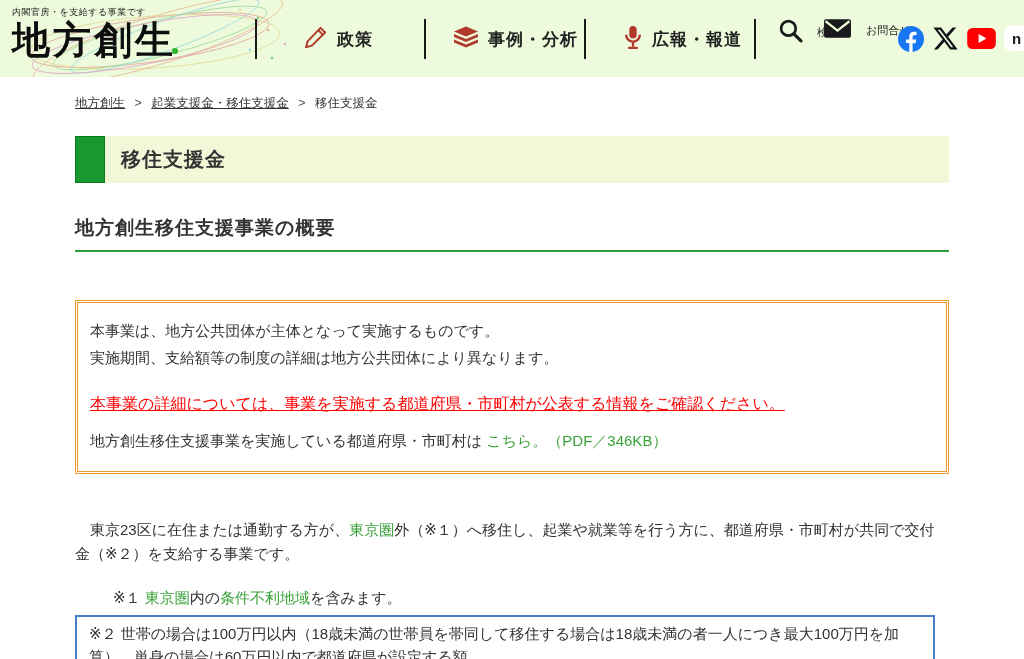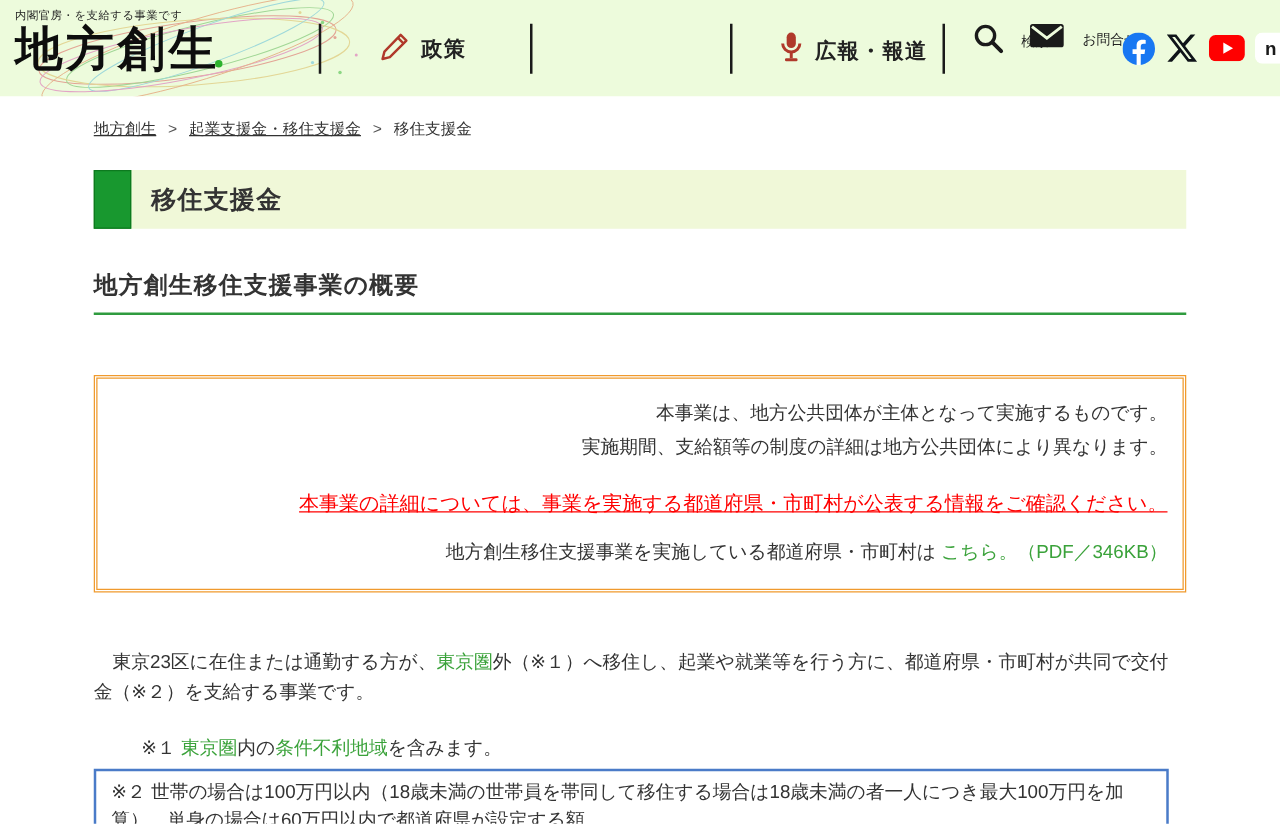--- a/index.html
+++ b/index.html
@@ -45,21 +45,21 @@
     display:flex; align-items:center;
   }
   .title-block { width:30px; height:47px; background:#18982f; border:1px solid #0d7a1f; }
   .page-title { margin-left:16px; font-size:20px; font-weight:bold; color:#333; letter-spacing:1px; }
   .section-heading {
     margin-top:32px; font-size:19px; font-weight:bold; color:#333;
     padding-bottom:9px; border-bottom:2px solid #2f9b3f; letter-spacing:1px;
   }
   .notice-box {
     margin-top:48px; border:3px double #f09a2d;
-    padding:14px 12px 20px; text-align:right;
+    padding:14px 12px 20px; text-align:left;
   }
   .notice-line { font-size:15px; line-height:1.8; color:#333; }
   .notice-warning {
     display:block; margin:19px auto 2px; font-size:16px; font-weight:normal;
     color:#ff0000; text-decoration:underline; line-height:1.75; cursor:pointer;
   }
   .pdf-line { margin-top:14px; font-size:15px; color:#333; }
   .green-link { color:#3aa23a; text-decoration:none; cursor:pointer; }
   .green-text { color:#3aa23a; }
   .body-paragraph { margin-top:44px; font-size:15px; line-height:1.62; color:#333; }
@@ -103,20 +103,32 @@
       <svg width="26" height="26" viewBox="0 0 24 24">
         <path d="M16.2 3.6 l4.2 4.2 L8.2 20 l-5.4 1.4 L4.2 16 Z" fill="none" stroke="#b0392b" stroke-width="1.8" stroke-linejoin="round"></path>
         <path d="M14.2 5.8 l4 4" stroke="#b0392b" stroke-width="1.8" fill="none"></path>
       </svg>
     </span>
     <span class="nav-label">政策</span>
   </div>
 
   <div class="vdiv" style="left:424px;"></div>
 
+  <div class="nav-item" style="left:452px;">
+    <span>
+      <svg width="28" height="26" viewBox="0 0 28 24">
+        <g fill="#b0392b">
+          <path d="M2 6.5 L14 1.5 L26 6.5 L14 11.5 Z"></path>
+          <path d="M2 9 L14 14 L26 9 L26 12 L14 17 L2 12 Z"></path>
+          <path d="M2 14.5 L14 19.5 L26 14.5 L26 17.5 L14 22.5 L2 17.5 Z"></path>
+        </g>
+      </svg>
+    </span>
+    <span class="nav-label">事例・分析</span>
+  </div>
 
   <div class="vdiv" style="left:584px;"></div>
 
   <div class="nav-item" style="left:622px;">
     <span>
       <svg width="22" height="27" viewBox="0 0 24 28">
         <rect x="8" y="1.5" width="8" height="13.5" rx="4" fill="#b0392b"></rect>
         <path d="M4.5 11 a7.5 7.5 0 0 0 15 0" fill="none" stroke="#b0392b" stroke-width="2.6"></path>
         <rect x="10.7" y="19" width="2.6" height="5" fill="#b0392b"></rect>
         <rect x="6.5" y="24" width="11" height="2.6" rx="1.2" fill="#b0392b"></rect>

